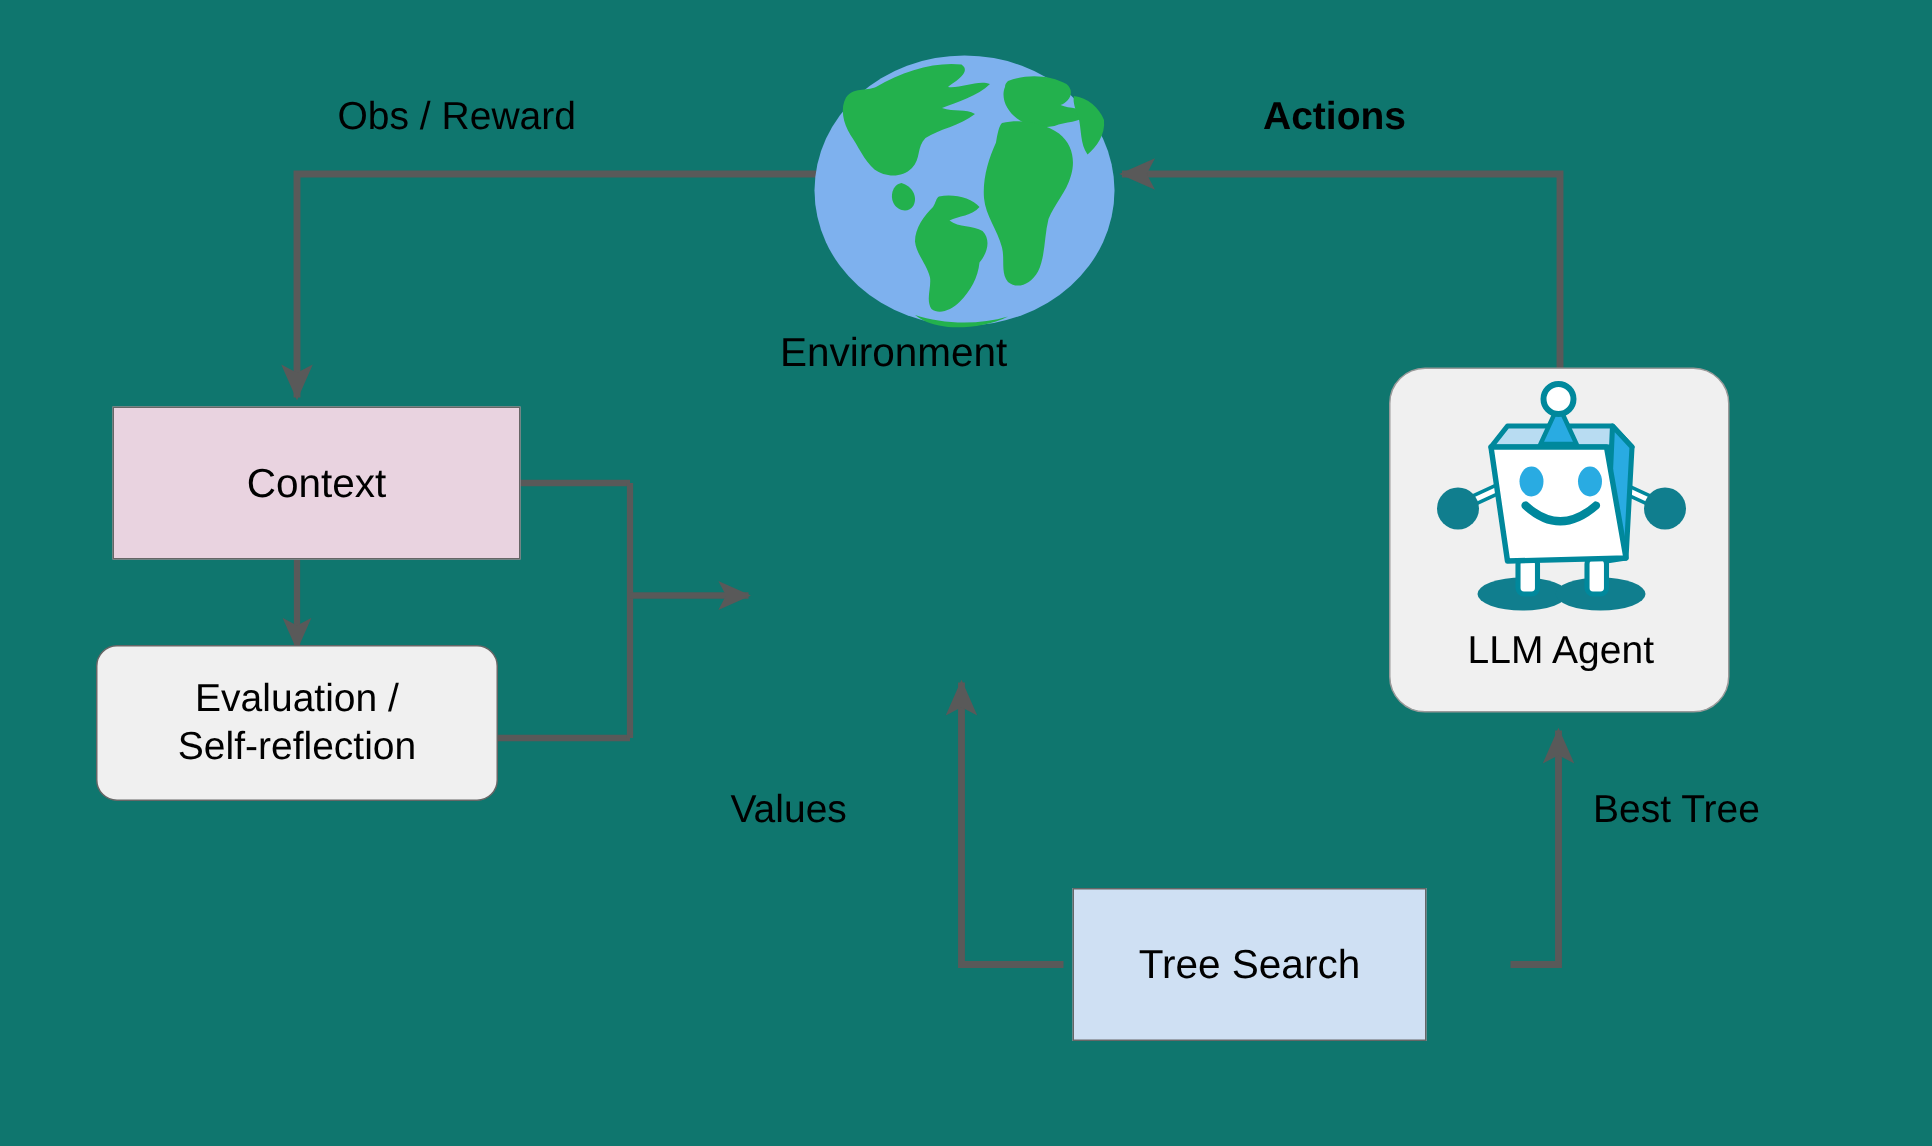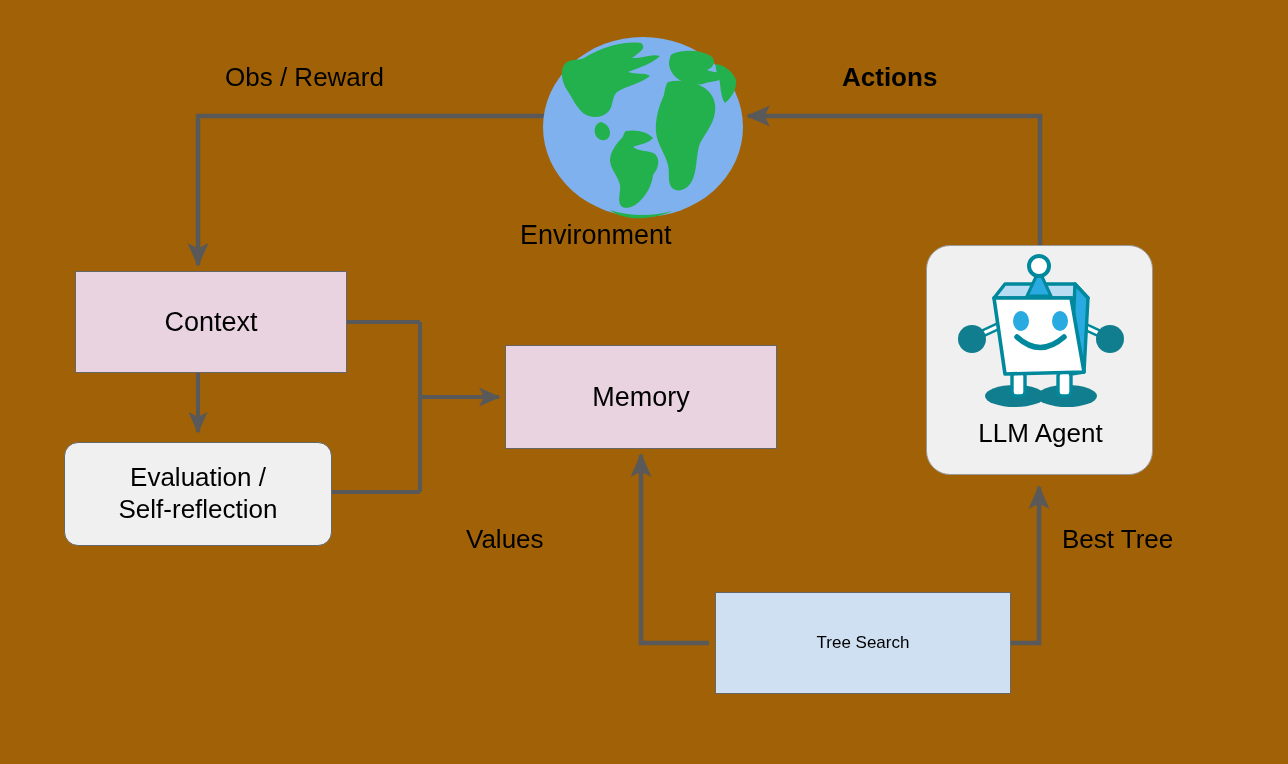--- a/index.html
+++ b/index.html
@@ -11,21 +11,21 @@
     width: 1288px;
     height: 764px;
     font-family: "Liberation Sans", sans-serif;
     color: #000000;
     overflow: hidden;
   }
   #stage {
     position: relative;
     width: 1288px;
     height: 764px;
-    background: #a16207;
+    background: #0f766e;
   }
   #wires {
     position: absolute;
     left: 0;
     top: 0;
     width: 1288px;
     height: 764px;
     pointer-events: none;
   }
 
@@ -46,37 +46,37 @@
     white-space: pre-line;
   }
 
   #ctx-box {
     left: 75px; top: 271px;
     width: 272px; height: 102px;
     background: #e9d3e0;
     font-size: 27px;
   }
   #eval-box {
-    left: 64px; top: 442px;
+    left: 64px; top: 430px;
     width: 268px; height: 104px;
     background: #f0f0f0;
     border-radius: 14px;
     font-size: 26px;
   }
   #memory-box {
     left: 505px; top: 345px;
     width: 272px; height: 104px;
     background: #e9d3e0;
     font-size: 27px;
   }
   #tree-box {
     left: 715px; top: 592px;
-    width: 296px; height: 102px;
+    width: 236px; height: 102px;
     background: #cfe0f3;
-    font-size: 17px;
+    font-size: 27px;
   }
 
   
   #env-group {
     position: absolute;
     left: 520px; top: 28px;
     width: 244px; height: 235px;
   }
   #globe {
     position: absolute;
@@ -116,21 +116,21 @@
 
   
   .edge-label {
     position: absolute;
     font-size: 26px;
     white-space: nowrap;
     color: #000000;
   }
   #lbl-obs      { left: 225px; top: 62px; }
   #lbl-actions  { left: 842px; top: 62px; font-weight: bold; }
-  #lbl-values   { left: 466px; top: 524px; }
+  #lbl-values   { left: 487px; top: 524px; }
   #lbl-bestnode { left: 1062px; top: 524px; }
 </style>
 </head>
 <body>
 
 <div id="stage">
 
   <svg id="wires" viewBox="0 0 1288 764">
     <defs>
       <marker id="arrow" viewBox="0 0 10 10" refX="9.2" refY="5" markerWidth="5.2" markerHeight="5.2" orient="auto-start-reverse">
@@ -199,23 +199,20 @@
 
   <div class="node node-rect" id="ctx-box">
     <span class="node-label">Context</span>
   </div>
 
   <div class="node node-rect" id="eval-box">
     <span class="node-label">Evaluation /
 Self-reflection</span>
   </div>
 
-  <div class="node node-rect" id="memory-box">
-    <span class="node-label">Memory</span>
-  </div>
 
   <div class="node node-rect" id="tree-box">
     <span class="node-label">Tree Search</span>
   </div>
 
   <div id="agent-card">
     <svg id="robot" viewBox="0 0 172 165">
 
       <ellipse cx="60" cy="148" rx="30" ry="11" fill="#107e8e"></ellipse>
       <ellipse cx="112" cy="148" rx="30" ry="11" fill="#107e8e"></ellipse>

